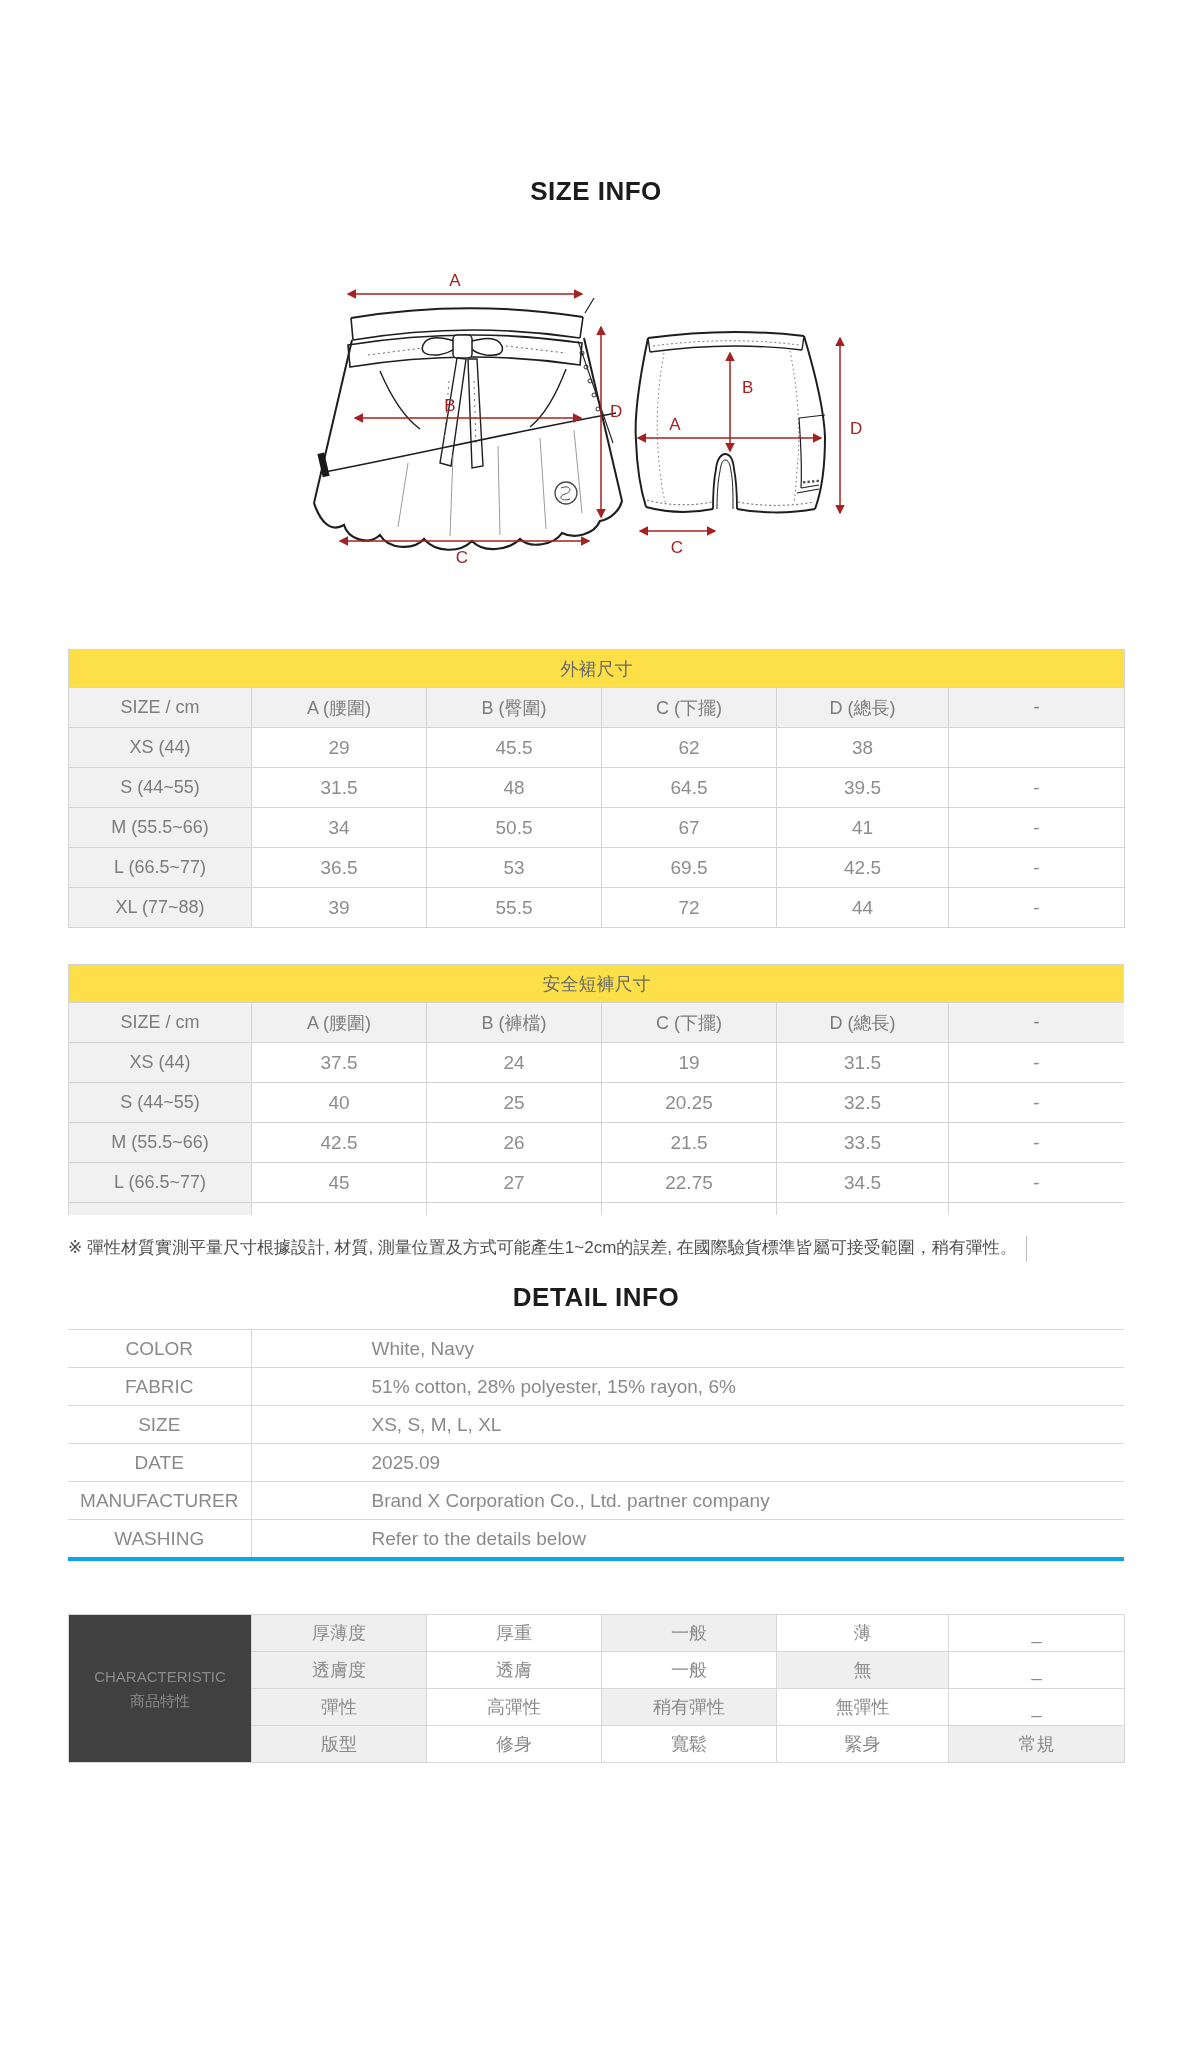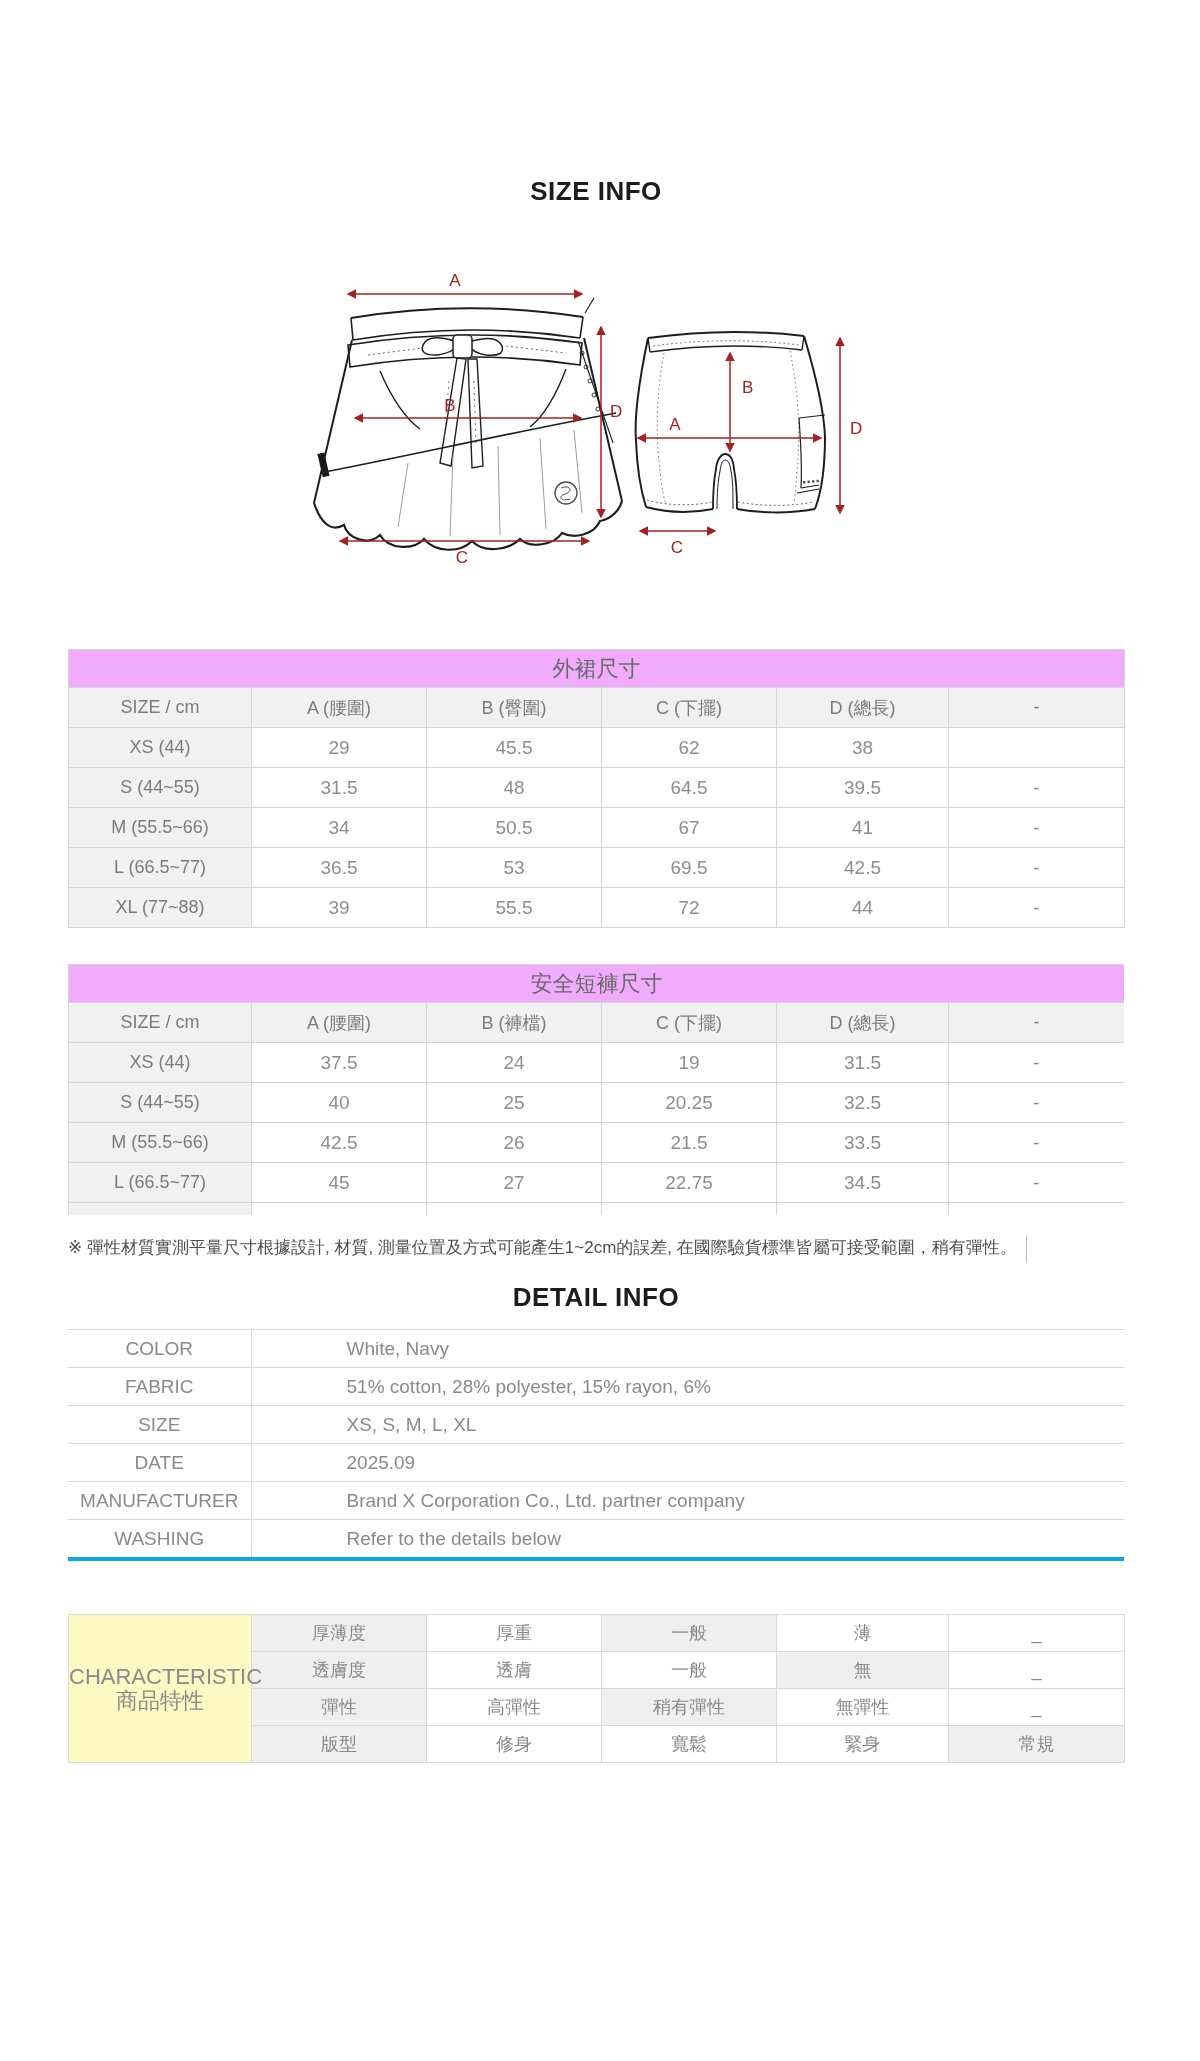--- a/index.html
+++ b/index.html
@@ -21,21 +21,21 @@
 
   
   table.size {
     border-collapse:collapse; table-layout:fixed; width:1056px;
     border:1px solid #b8b8b8; margin-top:78px;
   }
   table.size td {
     border:1px solid #d4d4d4; text-align:center; vertical-align:middle;
     height:39px; font-size:19px; color:#8d8d8d; overflow:hidden; padding:0;
   }
-  table.size tr.ttl td { height:37px; font-size:22px; color:#6a6a6a; background:#f0abfc; }
+  table.size tr.ttl td { height:37px; font-size:18px; color:#6a6a6a; background:#fde047; }
   table.size tr.hdr td { background:#f1f1f1; font-size:18px; color:#7c7c7c; }
   table.size td.lbl   { background:#f1f1f1; font-size:18px; color:#7c7c7c; }
 
   .tbl2-clip { height:251px; overflow:hidden; margin-top:36px; }
   .tbl2-clip table.size { margin-top:0; }
 
   .note {
     margin-top:21px; font-size:17px; color:#4f4f4f; white-space:nowrap;
     line-height:20px;
   }
@@ -45,32 +45,32 @@
   
   table.detail {
     border-collapse:collapse; table-layout:fixed; width:1056px; margin-top:19px;
   }
   table.detail td {
     border-top:1px solid #d8d8d8; height:37px; vertical-align:middle;
     font-size:19px; color:#8a8a8a; padding:0;
   }
   table.detail tr:last-child td { border-bottom:4px solid #0ea5e9; }
   table.detail td.dlbl { text-align:center; border-right:1px solid #d8d8d8; }
-  table.detail td.dval { padding-left:95px; }
+  table.detail td.dval { padding-left:120px; }
 
   
   table.chara {
     border-collapse:collapse; table-layout:fixed; width:1056px;
     border:1px solid #cfcfcf; margin-top:53px;
   }
   table.chara td {
     border:1px solid #d8d8d8; text-align:center; vertical-align:middle;
     height:36px; font-size:18px; color:#8a8a8a; padding:0;
   }
-  table.chara td.merged { background:#fef9c3; font-size:22px; line-height:24px; }
+  table.chara td.merged { background:#404040; font-size:15px; line-height:24px; }
   table.chara td.clbl { background:#efefef; }
   table.chara td.sel  { background:#efefef; }
 </style>
 </head>
 <body>
 
 <div class="content">
 
   <h1 class="sec-title">SIZE INFO</h1>
 

